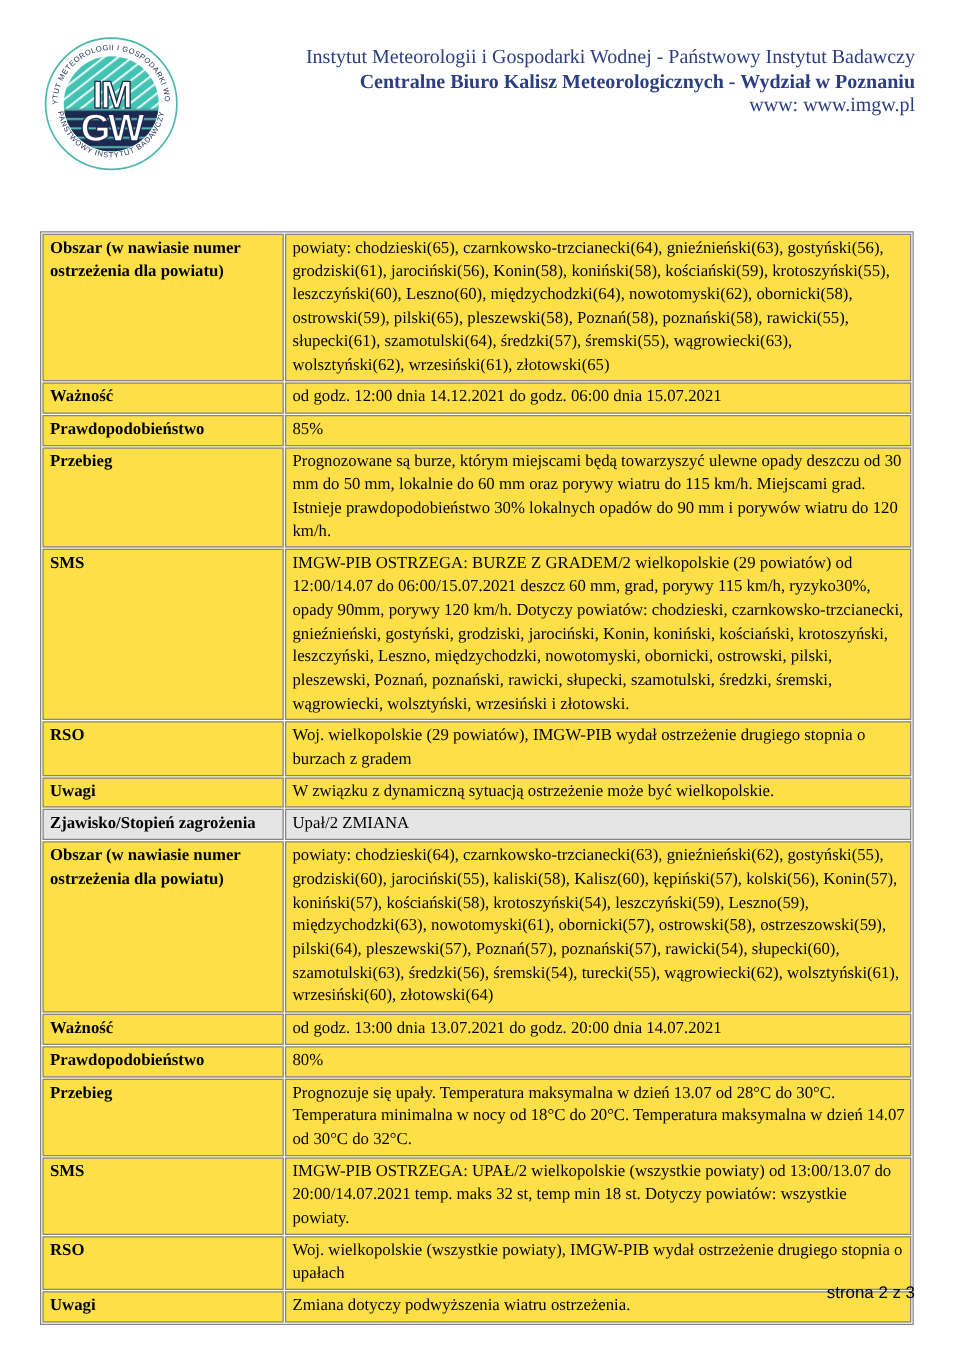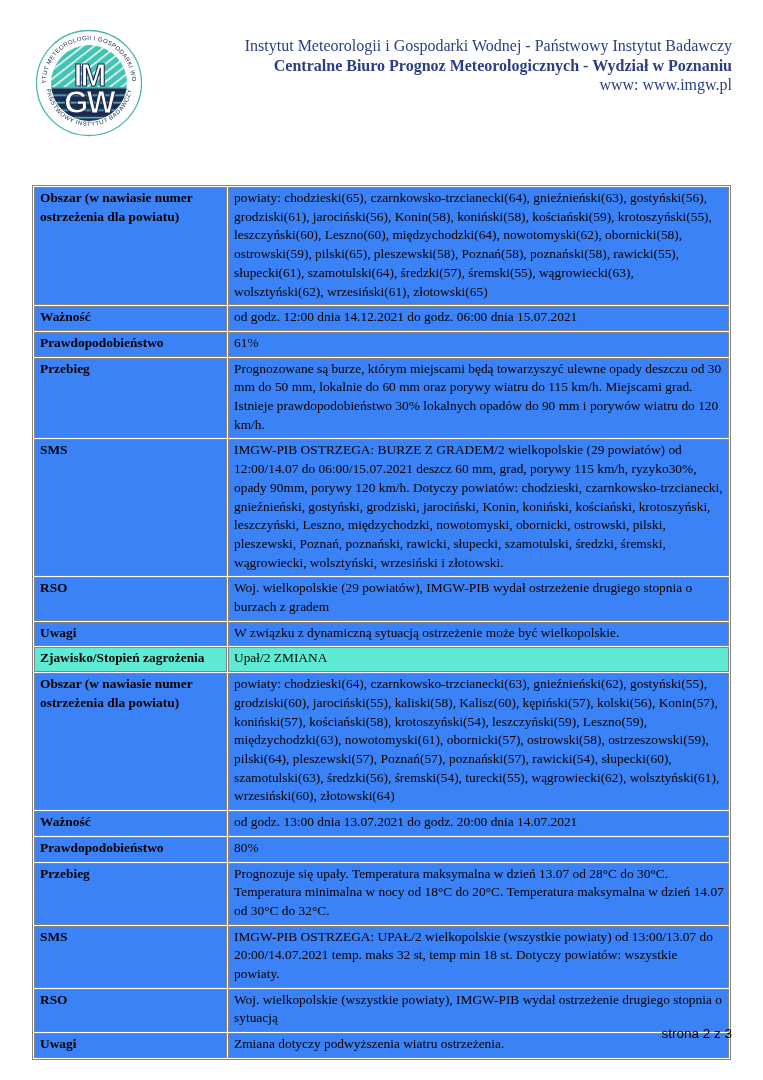--- a/index.html
+++ b/index.html
@@ -36,24 +36,24 @@
     border-spacing: 1px;
     border: 1px solid #858585;
     background: #ffffff;
     font-size: 13.4px;
     line-height: 18.7px;
   }
   .doc-table td {
     border: 1px solid #858585;
     padding: 1px 4px 3px 5px;
     vertical-align: top;
-    background: #3b82f6;
+    background: #fde047;
   }
   .doc-table td.label { width: 182px; font-weight: bold; }
-  .doc-table tr.highlight td { background: #5eead4; }
+  .doc-table tr.highlight td { background: #e5e5e5; }
   
   .footer {
     position: absolute;
     top: 1026px;
     right: 31px;
     font-family: "Liberation Sans", sans-serif;
     font-size: 13.5px;
     color: #000000;
     text-align: right;
   }
@@ -91,37 +91,37 @@
         <textPath href="#arcTop" startOffset="50%" text-anchor="middle">INSTYTUT METEOROLOGII I GOSPODARKI WODNEJ</textPath>
       </text>
       <text font-family="Liberation Sans, sans-serif" font-size="6" fill="#1c2a52" letter-spacing="0.6">
         <textPath href="#arcBot" startOffset="50%" text-anchor="middle">PAŃSTWOWY INSTYTUT BADAWCZY</textPath>
       </text>
     </svg>
   </div>
 
   <div class="header-text">
     <div>Instytut Meteorologii i Gospodarki Wodnej - Państwowy Instytut Badawczy</div>
-    <div class="bold">Centralne Biuro Prognoz Meteorologicznych - Wydział w Poznaniu</div>
+    <div class="bold">Centralne Biuro Kalisz Meteorologicznych - Wydział w Poznaniu</div>
     <div>www: www.imgw.pl</div>
   </div>
 
   <table class="doc-table">
     <tbody>
       <tr>
         <td class="label">Obszar (w nawiasie numer ostrzeżenia dla powiatu)</td>
         <td class="value">powiaty: chodzieski(65), czarnkowsko-trzcianecki(64), gnieźnieński(63), gostyński(56), grodziski(61), jarociński(56), Konin(58), koniński(58), kościański(59), krotoszyński(55), leszczyński(60), Leszno(60), międzychodzki(64), nowotomyski(62), obornicki(58), ostrowski(59), pilski(65), pleszewski(58), Poznań(58), poznański(58), rawicki(55), słupecki(61), szamotulski(64), średzki(57), śremski(55), wągrowiecki(63), wolsztyński(62), wrzesiński(61), złotowski(65)</td>
       </tr>
       <tr>
         <td class="label">Ważność</td>
         <td class="value">od godz. 12:00 dnia 14.12.2021 do godz. 06:00 dnia 15.07.2021</td>
       </tr>
       <tr>
         <td class="label">Prawdopodobieństwo</td>
-        <td class="value">61%</td>
+        <td class="value">85%</td>
       </tr>
       <tr>
         <td class="label">Przebieg</td>
         <td class="value">Prognozowane są burze, którym miejscami będą towarzyszyć ulewne opady deszczu od 30 mm do 50 mm, lokalnie do 60 mm oraz porywy wiatru do 115 km/h. Miejscami grad. Istnieje prawdopodobieństwo 30% lokalnych opadów do 90 mm i porywów wiatru do 120 km/h.</td>
       </tr>
       <tr>
         <td class="label">SMS</td>
         <td class="value">IMGW-PIB OSTRZEGA: BURZE Z GRADEM/2 wielkopolskie (29 powiatów) od 12:00/14.07 do 06:00/15.07.2021 deszcz 60 mm, grad, porywy 115 km/h, ryzyko30%, opady 90mm, porywy 120 km/h. Dotyczy powiatów: chodzieski, czarnkowsko-trzcianecki, gnieźnieński, gostyński, grodziski, jarociński, Konin, koniński, kościański, krotoszyński, leszczyński, Leszno, międzychodzki, nowotomyski, obornicki, ostrowski, pilski, pleszewski, Poznań, poznański, rawicki, słupecki, szamotulski, średzki, śremski, wągrowiecki, wolsztyński, wrzesiński i złotowski.</td>
       </tr>
       <tr>
@@ -151,21 +151,21 @@
       <tr>
         <td class="label">Przebieg</td>
         <td class="value">Prognozuje się upały. Temperatura maksymalna w dzień 13.07 od 28°C do 30°C. Temperatura minimalna w nocy od 18°C do 20°C. Temperatura maksymalna w dzień 14.07 od 30°C do 32°C.</td>
       </tr>
       <tr>
         <td class="label">SMS</td>
         <td class="value">IMGW-PIB OSTRZEGA: UPAŁ/2 wielkopolskie (wszystkie powiaty) od 13:00/13.07 do 20:00/14.07.2021 temp. maks 32 st, temp min 18 st. Dotyczy powiatów: wszystkie powiaty.</td>
       </tr>
       <tr>
         <td class="label">RSO</td>
-        <td class="value">Woj. wielkopolskie (wszystkie powiaty), IMGW-PIB wydał ostrzeżenie drugiego stopnia o sytuacją</td>
+        <td class="value">Woj. wielkopolskie (wszystkie powiaty), IMGW-PIB wydał ostrzeżenie drugiego stopnia o upałach</td>
       </tr>
       <tr>
         <td class="label">Uwagi</td>
         <td class="value">Zmiana dotyczy podwyższenia wiatru ostrzeżenia.</td>
       </tr>
     </tbody>
   </table>
 
   <div class="footer">
     <span>strona 2 z 3</span>

